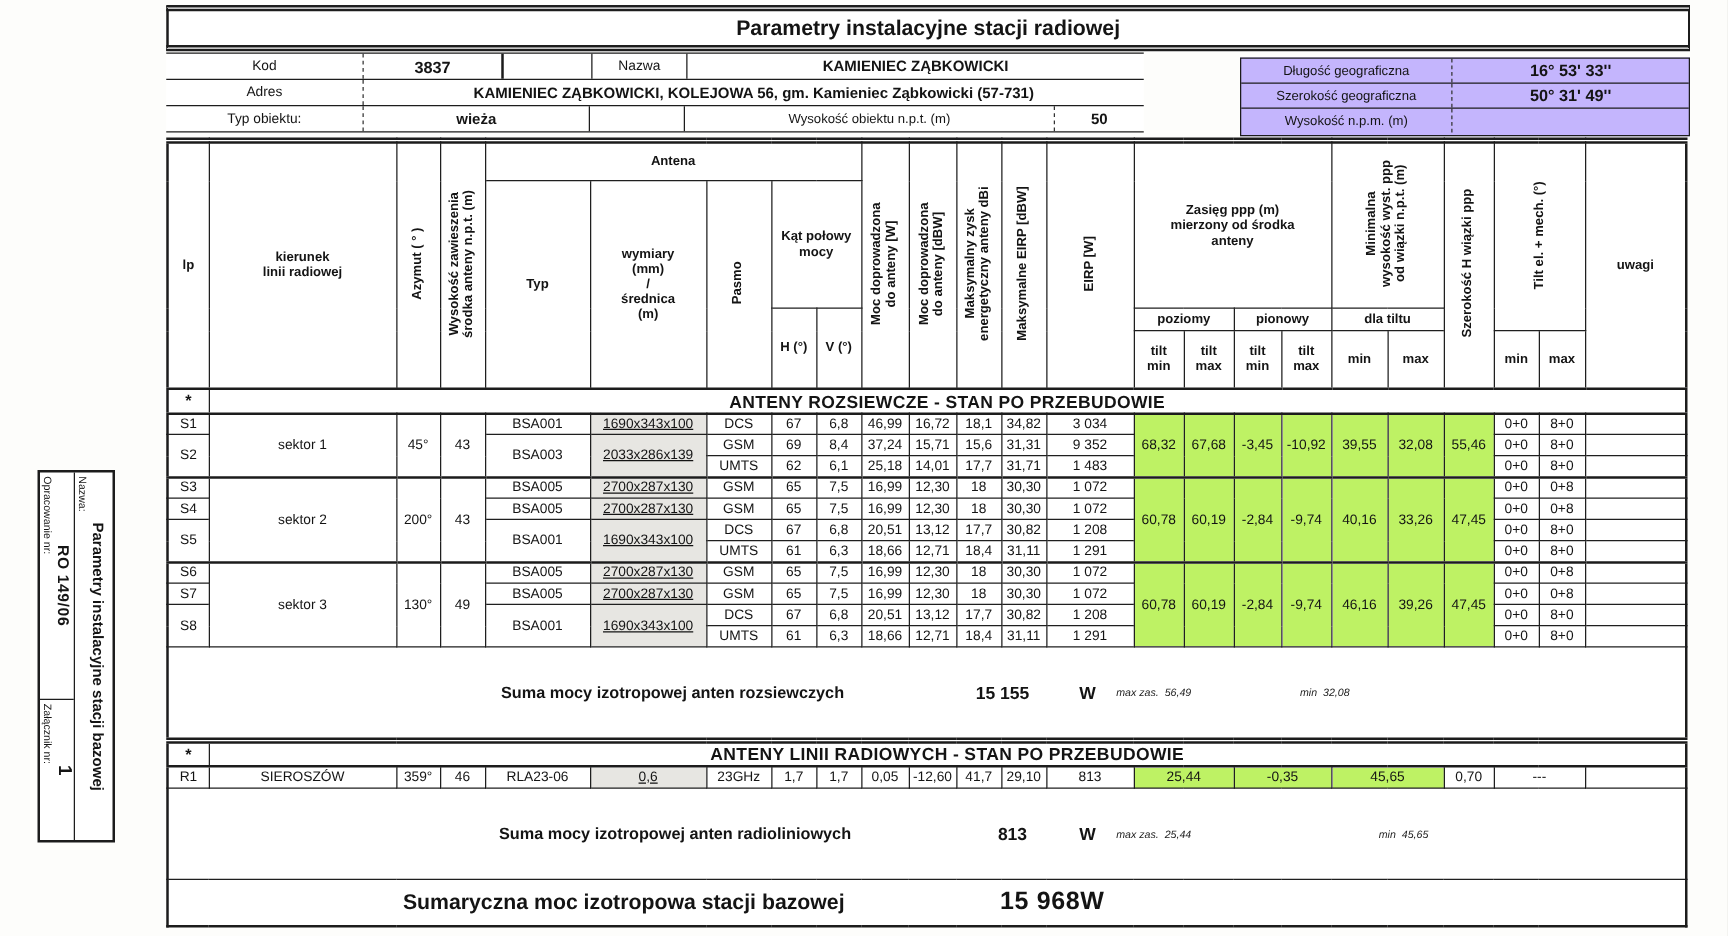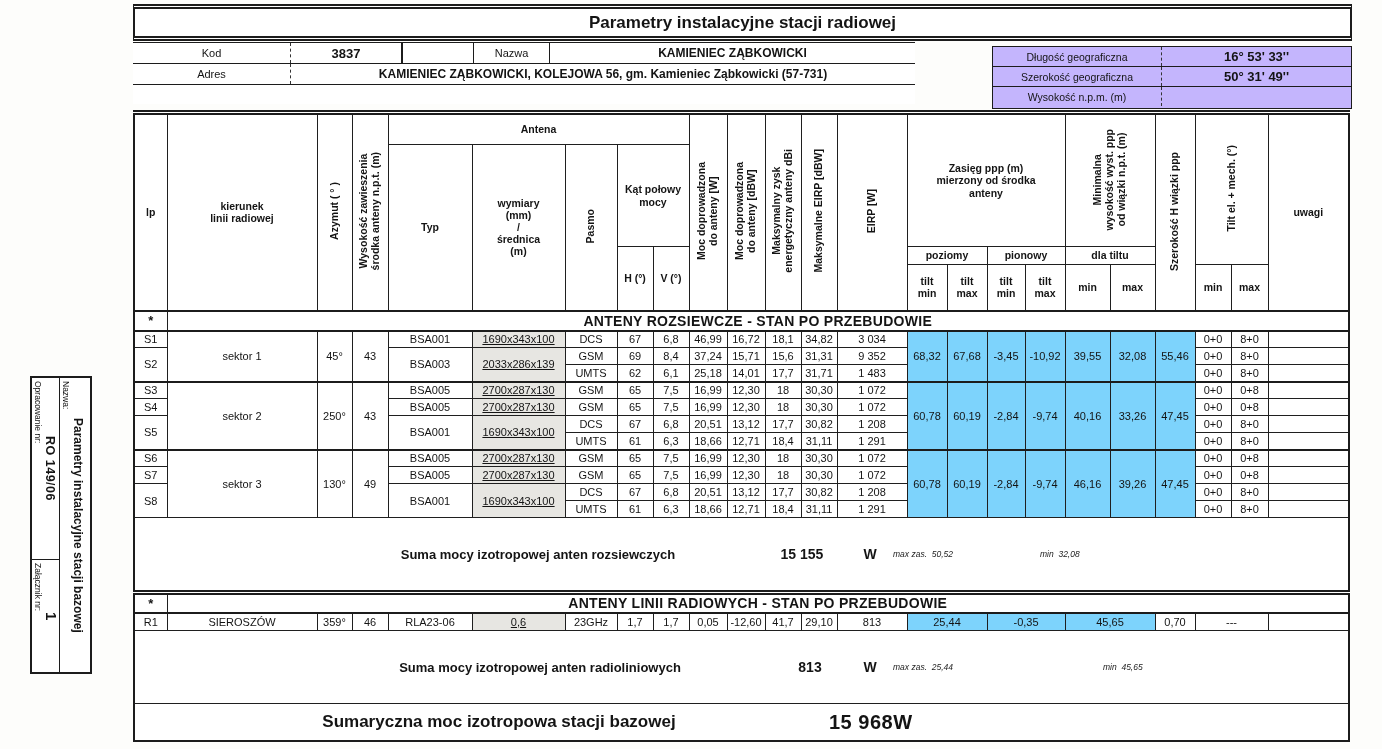--- a/index.html
+++ b/index.html
@@ -48,21 +48,21 @@
   tr.hr1{height:32px;} tr.hr2{height:102px;} tr.hr3{height:18px;} tr.hr4{height:46px;}
   tr.hr4 th{border-bottom:2.5px solid #1c1c1c;}
   tr.dr{height:17px;}
   tr.sec{height:20px;}
   tr.sec td{border-top:2.5px solid #1c1c1c;border-bottom:2.5px solid #1c1c1c;}
   tr.dbl td{border-top:5px double #1c1c1c;}
   td.sectitle{font-weight:bold;font-size:14px;letter-spacing:.3px;}
   td.star{font-weight:bold;font-size:13px;}
   tr.gb td{border-top:2px solid #1c1c1c;}
   td.g{background:#e7e6e2;text-decoration:underline;}
-  td.gz{background:#7dd3fc;font-size:11px;}
+  td.gz{background:#bef264;font-size:11px;}
   td.uw{background:#fff;}
   tr.sumrow{height:21px;margin-left:16px;} tr.totalrow{height:31px;}
   td.sumcell{position:relative;border-left:none;border-right:none;}
   .abs{position:absolute;top:50%;transform:translateY(-50%);white-space:pre;}
   .sl{font-weight:bold;font-size:13px;text-align:center;}
   .sv{font-weight:bold;font-size:14px;text-align:center;}
   .it{font-style:italic;font-size:8.5px;color:#222;}
   .tl{font-weight:bold;font-size:17px;text-align:center;}
   .tv{font-weight:bold;font-size:20px;text-align:left;letter-spacing:.5px;}
 
@@ -111,20 +111,27 @@
     <div class="ir">
       <div class="ic ilab">Kod</div>
       <div class="ic b3837 bold v13">3837</div>
       <div class="ic sp70"></div>
       <div class="ic bnaz">Nazwa</div>
       <div class="ic fx1 bold v12">KAMIENIEC ZĄBKOWICKI</div>
     </div>
     <div class="ir">
       <div class="ic ilab">Adres</div>
       <div class="ic fx1 bold v12">KAMIENIEC ZĄBKOWICKI, KOLEJOWA 56, gm. Kamieniec Ząbkowicki (57-731)</div>
+    </div>
+    <div class="ir">
+      <div class="ic ilab">Typ obiektu:</div>
+      <div class="ic bwieza bold v12">wieża</div>
+      <div class="ic sp75"></div>
+      <div class="ic bwys">Wysokość obiektu n.p.t. (m)</div>
+      <div class="ic fx1 bold v12">50</div>
     </div>
   </div>
 
   <div class="info-geo">
     <div class="gr">
       <div class="glab">Długość geograficzna</div>
       <div class="gval">16° 53' 33''</div>
     </div>
     <div class="gr">
       <div class="glab">Szerokość geograficzna</div>
@@ -283,21 +290,21 @@
       <td>31,71</td>
       <td>1 483</td>
       <td>0+0</td>
       <td>8+0</td>
       <td class="uw"></td>
     </tr>
 
     <tr class="dr gb">
       <td>S3</td>
       <td rowspan="4">sektor 2</td>
-      <td rowspan="4">250°</td>
+      <td rowspan="4">200°</td>
       <td rowspan="4">43</td>
       <td>BSA005</td>
       <td class="g">2700x287x130</td>
       <td>GSM</td>
       <td>65</td>
       <td>7,5</td>
       <td>16,99</td>
       <td>12,30</td>
       <td>18</td>
       <td>30,30</td>
@@ -435,21 +442,21 @@
       <td>0+0</td>
       <td>8+0</td>
       <td class="uw"></td>
     </tr>
 
     <tr class="sumrow">
       <td colspan="24" class="sumcell">
         <span class="abs sl" style="left:203px;width:400px;">Suma mocy izotropowej anten rozsiewczych</span>
         <span class="abs sv" style="left:632px;width:70px;">15 155</span>
         <span class="abs sv" style="left:720px;width:30px;">W</span>
-        <span class="abs it" style="left:758px;">max zas.  50,52</span>
+        <span class="abs it" style="left:758px;">max zas.  56,49</span>
         <span class="abs it" style="left:905px;">min  32,08</span>
       </td>
     </tr>
 
     <tr class="sec dbl">
       <td class="star">*</td>
       <td colspan="23" class="sectitle">ANTENY LINII RADIOWYCH - STAN PO PRZEBUDOWIE</td>
     </tr>
 
     <tr class="dr" style="height:18px;">
@@ -481,19 +488,19 @@
         <span class="abs sv" style="left:645px;width:60px;">813</span>
         <span class="abs sv" style="left:720px;width:30px;">W</span>
         <span class="abs it" style="left:758px;">max zas.  25,44</span>
         <span class="abs it" style="left:956px;padding-left:12px;">min  45,65</span>
       </td>
     </tr>
 
     <tr class="totalrow">
       <td colspan="24" class="sumcell">
         <span class="abs tl" style="left:84px;width:560px;">Sumaryczna moc izotropowa stacji bazowej</span>
-        <span class="abs tv" style="left:694px;width:180px;">15 968W</span>
+        <span class="abs tv" style="left:665px;width:180px;">15 968W</span>
       </td>
     </tr>
   </tbody>
     </table>
 
 </div>
 
 </body></html>

